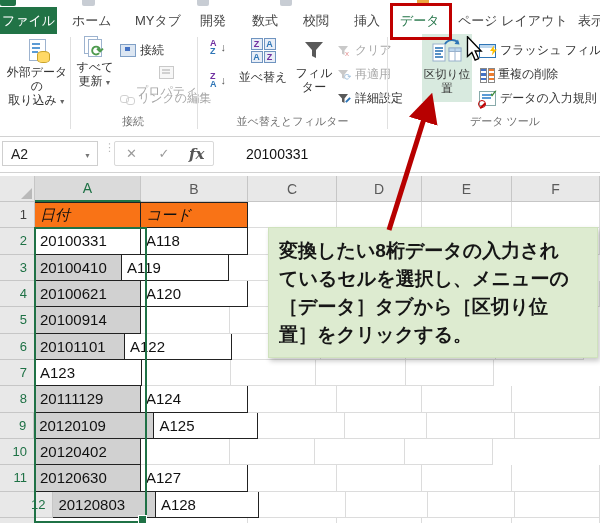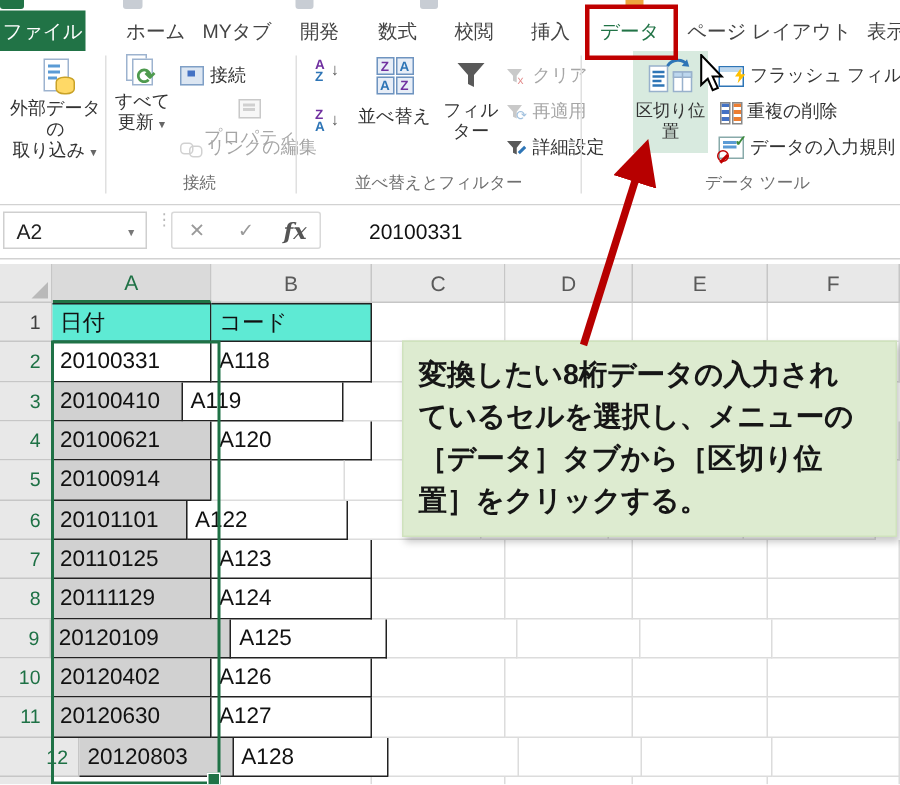--- a/index.html
+++ b/index.html
@@ -54,21 +54,21 @@
   .chead{background:#e8e8e8;border-right:1px solid #c6c6c6;border-bottom:1px solid #c6c6c6;box-sizing:border-box;
          font-size:14px;color:#5a5a5a;display:flex;align-items:center;justify-content:center;}
   .chead.sel{background:#dadada;color:#1e7145;border-bottom:2px solid #217346;}
   .rhead{background:#e8e8e8;border-right:1px solid #c6c6c6;border-bottom:1px solid #c6c6c6;box-sizing:border-box;
          font-size:13px;color:#3f3f3f;display:flex;align-items:center;justify-content:flex-end;padding-right:7px;}
   .rhead.sel{color:#1e7145;}
   .cell{box-sizing:border-box;border-right:1px solid #dcdcdc;border-bottom:1px solid #dcdcdc;
         font-size:15px;color:#111;display:flex;align-items:center;padding-left:5px;overflow:hidden;white-space:nowrap;}
   .cell.tbl{border-right:1px solid #222;border-bottom:1px solid #222;}
   .cell.tbltop{border-top:1px solid #222;}
-  .cell.hdrblue{background:#5eead4;}
+  .cell.hdrblue{background:#f97316;font-style:italic;}
   .cell.selgray{background:#d1d1d1;}
   
   .rangebox{position:absolute;left:34px;top:51px;width:109px;height:292px;border:2px solid #1f7246;z-index:5;pointer-events:none;}
   .fillhandle{position:absolute;left:138px;top:339px;width:7px;height:7px;background:#1f7246;border:1px solid #fff;z-index:6;}
   .annot{position:absolute;left:268px;top:227px;width:330px;height:131px;background:#ddebd0;border:1px solid #cfe2bd;
          box-shadow:2px 3px 5px rgba(0,0,0,.22);z-index:7;box-sizing:border-box;padding:9px 10px;
          font-size:19px;line-height:28px;font-weight:600;color:#161616;white-space:pre-line;}
   .arrowsvg{position:absolute;left:0;top:0;z-index:8;pointer-events:none;}
   .cursor{position:absolute;left:465px;top:36px;z-index:11;}
   .funnel{display:inline-block;}
@@ -80,21 +80,21 @@
 
   <div class="frag" style="left:0;width:16px;background:#217346;"></div>
   <div class="frag" style="left:82px;width:13px;background:#c8cdd4;"></div>
   <div class="frag" style="left:197px;width:12px;background:#c8cdd4;"></div>
   <div class="frag" style="left:280px;width:12px;background:#c8cdd4;"></div>
   <div class="frag" style="left:417px;width:12px;background:#eda63f;"></div>
 
   <div class="tabbar">
     <div class="filetab">ファイル</div>
     <div id="tabs-holder">
-        <div class="tab" style="left: 84px; text-align: center;">ホーム</div>
+        <div class="tab" style="left: 72px; text-align: center;">ホーム</div>
         <div class="tab" style="left: 135px;">MYタブ</div>
         <div class="tab" style="left: 200px;">開発</div>
         <div class="tab" style="left: 252px;">数式</div>
         <div class="tab" style="left: 303px;">校閲</div>
         <div class="tab" style="left: 354px;">挿入</div>
         <div class="tab active" style="left: 400px;">データ</div>
         <div class="tab" style="left: 458px;">ページ レイアウト</div>
         <div class="tab" style="left: 578px;">表示</div>
       </div>
     <div class="tab-red-box"></div>
@@ -319,21 +319,20 @@
         <div class="rhead sel" style="width: 35px;">6</div>
         <div class="cell tbl selgray" style="width: 90px;">20101101</div>
         <div class="cell tbl" style="width: 107px;">A122</div>
         <div class="cell" style="width: 89px;"></div>
         <div class="cell" style="width: 85px;"></div>
         <div class="cell" style="width: 90px;"></div>
         <div class="cell" style="width: 88px;"></div>
       </div>
       <div class="srow" style="height: 26.333px;">
         <div class="rhead sel" style="width: 35px;">7</div>
-        <div class="cell tbl selgray" style="width: 106px;">20110125</div>
         <div class="cell tbl" style="width: 107px;">A123</div>
         <div class="cell" style="width: 89px;"></div>
         <div class="cell" style="width: 85px;"></div>
         <div class="cell" style="width: 90px;"></div>
         <div class="cell" style="width: 88px;"></div>
       </div>
       <div class="srow" style="height: 26.333px;">
         <div class="rhead sel" style="width: 35px;">8</div>
         <div class="cell tbl selgray" style="width: 106px;">20111129</div>
         <div class="cell tbl" style="width: 107px;">A124</div>
@@ -347,21 +346,20 @@
         <div class="cell tbl selgray" style="width: 124px;">20120109</div>
         <div class="cell tbl" style="width: 107px;">A125</div>
         <div class="cell" style="width: 89px;"></div>
         <div class="cell" style="width: 85px;"></div>
         <div class="cell" style="width: 90px;"></div>
         <div class="cell" style="width: 88px;"></div>
       </div>
       <div class="srow" style="height: 26.333px;">
         <div class="rhead sel" style="width: 35px;">10</div>
         <div class="cell tbl selgray" style="width: 106px;">20120402</div>
-        <div class="cell tbl" style="width: 107px;">A126</div>
         <div class="cell" style="width: 89px;"></div>
         <div class="cell" style="width: 85px;"></div>
         <div class="cell" style="width: 90px;"></div>
         <div class="cell" style="width: 88px;"></div>
       </div>
       <div class="srow" style="height: 26.333px;">
         <div class="rhead sel" style="width: 35px;">11</div>
         <div class="cell tbl selgray" style="width: 106px;">20120630</div>
         <div class="cell tbl" style="width: 107px;">A127</div>
         <div class="cell" style="width: 89px;"></div>

